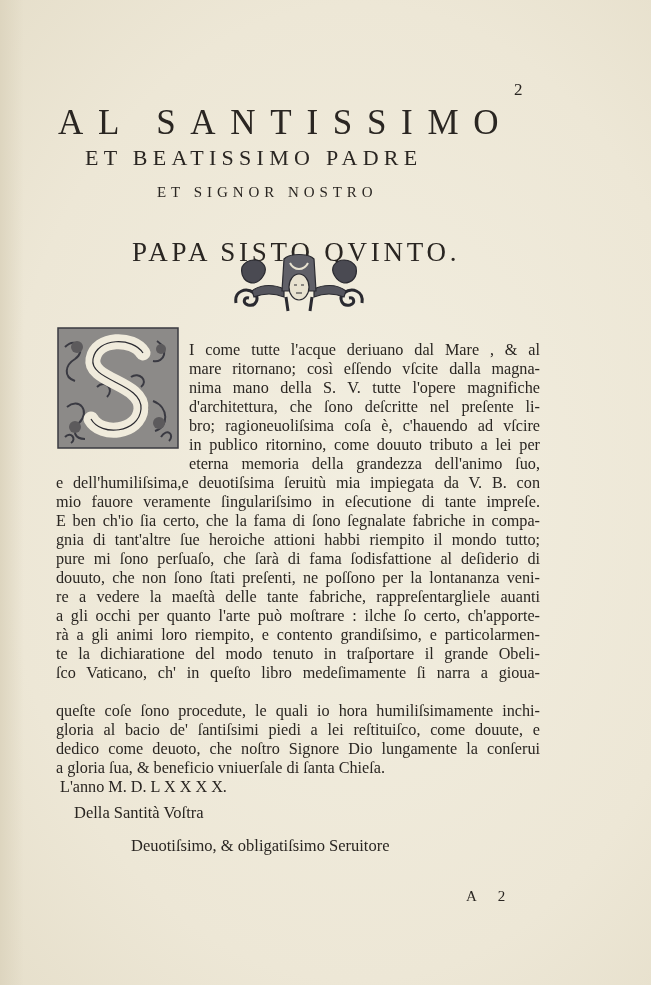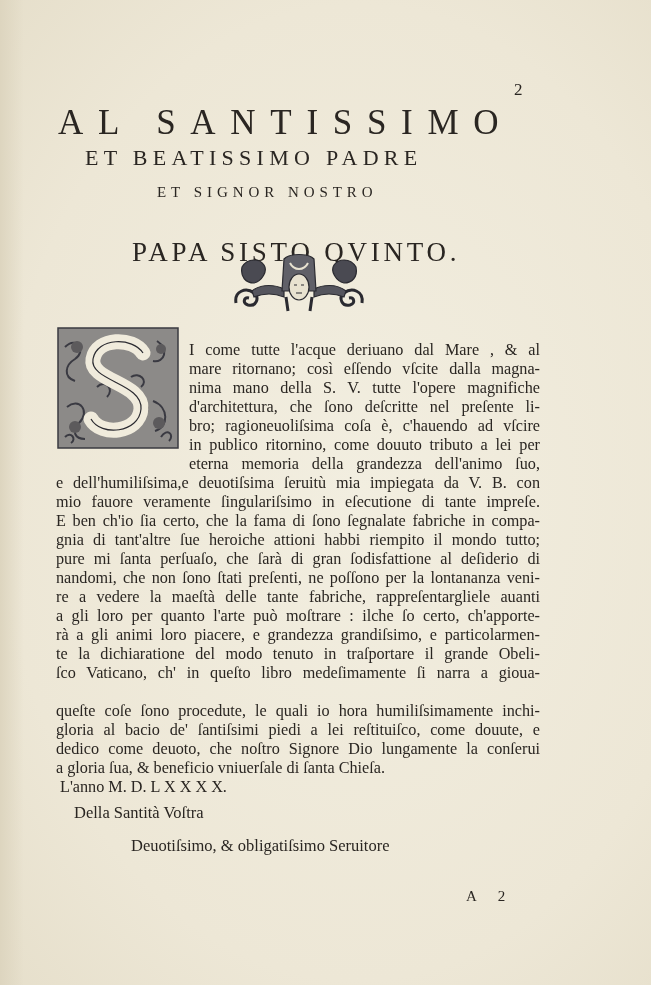--- a/index.html
+++ b/index.html
@@ -106,25 +106,25 @@
   <div class="line ind" style="top:367px">nima mano della S. V. tutte l'opere magnifiche</div>
   <div class="line ind" style="top:386px">d'architettura, che ſono deſcritte nel preſente li-</div>
   <div class="line ind" style="top:405px">bro; ragioneuoliſsima coſa è, c'hauendo ad vſcire</div>
   <div class="line ind" style="top:424px">in publico ritornino, come douuto tributo a lei per</div>
   <div class="line ind" style="top:443px">eterna memoria della grandezza dell'animo ſuo,</div>
 
   <div class="line" style="top:462px">e dell'humiliſsima,e deuotiſsima ſeruitù mia impiegata da V. B. con</div>
   <div class="line" style="top:481px">mio fauore veramente ſingulariſsimo in eſecutione di tante impreſe.</div>
   <div class="line" style="top:500px">E ben ch'io ſia certo, che la fama di ſono ſegnalate fabriche in compa-</div>
   <div class="line" style="top:519px">gnia di tant'altre ſue heroiche attioni habbi riempito il mondo tutto;</div>
-  <div class="line" style="top:538px">pure mi ſanta perſuaſo, che ſarà di gran ſodisfattione al deſiderio di</div>
-  <div class="line" style="top:557px">nandomi, che non ſono ſtati preſenti, ne poſſono per la lontananza veni-</div>
+  <div class="line" style="top:538px">pure mi ſono perſuaſo, che ſarà di fama ſodisfattione al deſiderio di</div>
+  <div class="line" style="top:557px">douuto, che non ſono ſtati preſenti, ne poſſono per la lontananza veni-</div>
   <div class="line" style="top:576px">re a vedere la maeſtà delle tante fabriche, rappreſentargliele auanti</div>
-  <div class="line" style="top:595px">a gli loro per quanto l'arte può moſtrare : ilche ſo certo, ch'apporte-</div>
-  <div class="line" style="top:614px">rà a gli animi loro piacere, e grandezza grandiſsimo, e particolarmen-</div>
+  <div class="line" style="top:595px">a gli occhi per quanto l'arte può moſtrare : ilche ſo certo, ch'apporte-</div>
+  <div class="line" style="top:614px">rà a gli animi loro riempito, e contento grandiſsimo, e particolarmen-</div>
   <div class="line" style="top:633px">te la dichiaratione del modo tenuto in traſportare il grande Obeli-</div>
   <div class="line" style="top:652px">ſco Vaticano, ch' in queſto libro medeſimamente ſi narra a gioua-</div>
   <div class="line" style="top:690px">queſte coſe ſono procedute, le quali io hora humiliſsimamente inchi-</div>
   <div class="line" style="top:709px">gloria al bacio de' ſantiſsimi piedi a lei reſtituiſco, come douute, e</div>
   <div class="line" style="top:728px">dedico come deuoto, che noſtro Signore Dio lungamente la conſerui</div>
   <div class="line last" style="top:747px">a gloria ſua, &amp; beneficio vniuerſale di ſanta Chieſa.</div>
   <div class="line last" style="top:766px; left:60px;">L'anno M. D. L X X X X.</div>
 
   <div class="closing" style="left:74px; top:803px">Della Santità Voſtra</div>
   <div class="closing" style="left:131px; top:836px">Deuotiſsimo, &amp; obligatiſsimo Seruitore</div>

